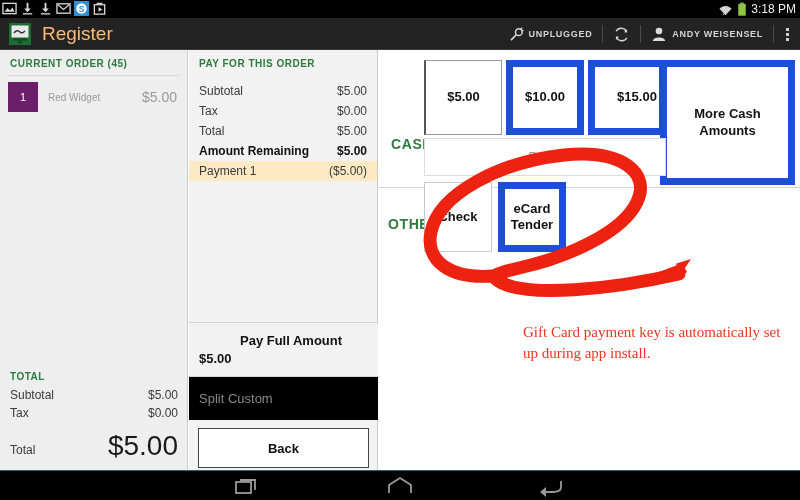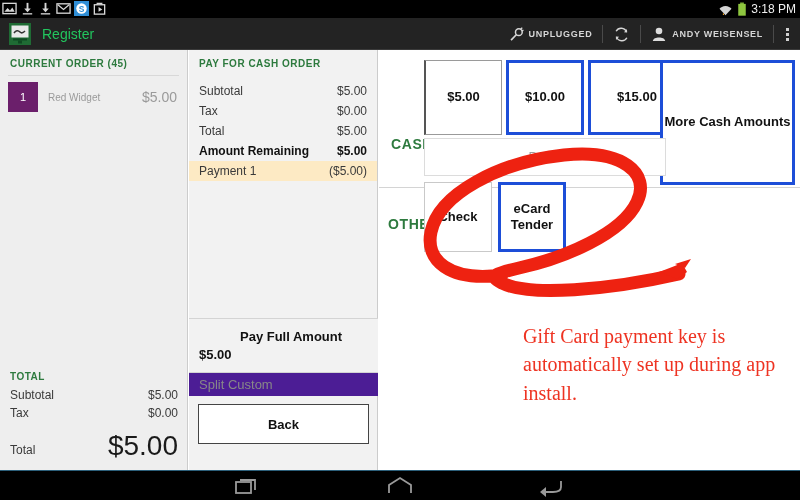--- a/index.html
+++ b/index.html
@@ -25,21 +25,21 @@
 
   
   .actionbar {
     position:absolute; left:0; top:18px; width:800px; height:32px;
     background:#232323;
     border-bottom:1px solid #3a3a3a;
   }
   .ab-appicon { position:absolute; left:7px; top:3px; width:26px; height:26px; }
   .ab-title {
     position:absolute; left:42px; top:0; height:32px; line-height:32px;
-    font-size:14px; color:#22c55e;
+    font-size:19px; color:#fdba74;
   }
   .ab-right { position:absolute; right:0; top:0; height:32px; display:flex; align-items:center; }
   .ab-item {
     display:flex; align-items:center; gap:5px;
     height:32px; padding:0 10px; color:#d6d6d6;
     font-size:9px; letter-spacing:0.7px; font-weight:bold;
   }
   .ab-sep { width:1px; height:18px; background:#4a4a4a; }
   .ab-overflow {
     width:26px; height:32px; display:flex; flex-direction:column;
@@ -92,53 +92,53 @@
     display:flex; justify-content:space-between;
     font-size:12px; color:#3a3a3a; padding:3px 10px;
   }
   .prow.bold { font-weight:bold; color:#111; }
   .prow.hl { background:#fdeac4;text-align:right; }
 
   .pay-actions { position:absolute; left:0; bottom:0; width:189px; }
   .pay-full { border-top:1px solid #d4d4d4; padding:10px 10px 10px 10px; background:#f2f2f2; }
   .pay-full-t { font-size:13px; font-weight:bold; color:#111;margin-left:41px; }
   .pay-full-a { font-size:13px; font-weight:bold; color:#111; margin-top:3px; }
-  .split { border-top:1px solid #d4d4d4; padding:4px 10px; font-size:13px; color:#888; background:#4c1d95; }
-  .back-wrap { padding:8px 9px 26px 9px; }
+  .split { border-top:1px solid #d4d4d4; padding:14px 10px; font-size:13px; color:#888; background:#000000; }
+  .back-wrap { padding:8px 9px 2px 9px; }
   .back-btn {
     height:40px; border:1px solid #444; background:#ffffff;
     display:flex; align-items:center; justify-content:center;
     font-size:13px; font-weight:bold; color:#111;
   }
 
   
   .tgroup { position:relative; }
   .tlabel {
     position:absolute; font-size:14px; font-weight:bold;
     color:#2d7a3e; letter-spacing:0.6px;
   }
   .tbtn {
     position:absolute; background:#ffffff;
     border:1px solid #c9c9c9;
     display:flex; align-items:center; justify-content:center;
     text-align:center; font-size:13px; font-weight:bold; color:#111;
     line-height:1.25;
   }
-  .tbtn.strong { border:3px solid #1d4ed8; }
+  .tbtn.strong { border:7px solid #1d4ed8; }
   .tbtn.selected { border:1px solid #9a9a9a; border-left:2px solid #555; }
   .tbtn.ghost {
     border:1px solid #dcdcdc; color:#9e9e9e; font-weight:normal; font-size:13px;
   }
 
   
   .annot-svg { position:absolute; left:379px; top:50px; width:421px; height:420px; pointer-events:none; }
   .annot-text {
     position:absolute; left:523px; top:322px; width:270px;
     font-family:"Liberation Serif", serif;
-    font-size:20px; line-height:1.42; color:#ee3322;
+    font-size:15px; line-height:1.42; color:#ee3322;
   }
 
   
   .navbar {
     position:absolute; left:0; bottom:0; width:800px; height:30px;
     background:#000000; border-top:1px solid #2c5f7a;
   }
   .nav-ico { position:absolute; top:4px; width:46px; height:22px; }
 </style>
 </head>
@@ -256,21 +256,21 @@
         <span class="tval">$0.00</span>
       </div>
       <div class="grand">
         <span class="grand-lbl">Total</span>
         <span class="grand-val">$5.00</span>
       </div>
     </div>
   </div>
 
   <div class="panel-pay">
-    <div class="sec-head">PAY FOR CASH ORDER</div>
+    <div class="sec-head">PAY FOR THIS ORDER</div>
     <div style="height:6px;"></div>
 
     <div class="prow">
       <span>Subtotal</span>
       <span>$5.00</span>
     </div>
     <div class="prow">
       <span>Tax</span>
       <span>$0.00</span>
     </div>

